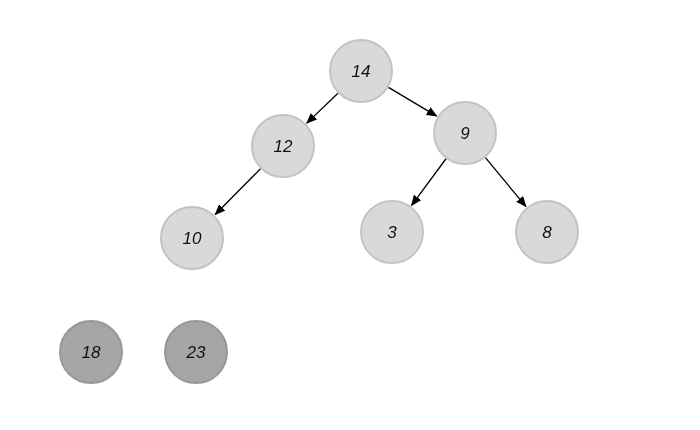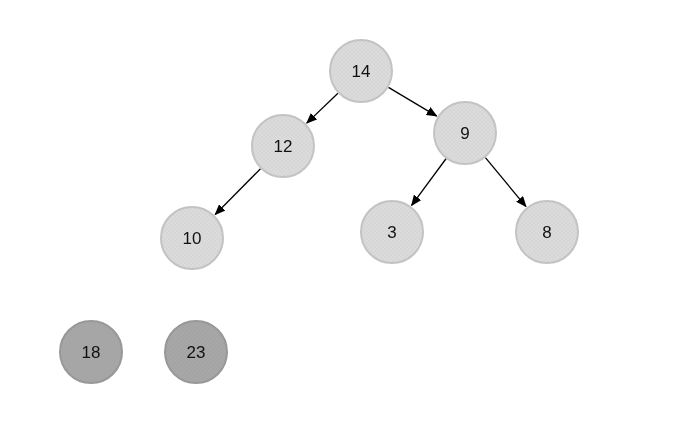--- a/index.html
+++ b/index.html
@@ -8,20 +8,21 @@
     width: 700px;
     height: 430px;
     background: #ffffff;
     overflow: hidden;
     font-family: "Liberation Sans", sans-serif;
   }
   #canvas-wrap {
     position: relative;
     width: 700px;
     height: 430px;
+    font-style: italic;
   }
   svg { display: block; }
   .edge-line {
     stroke-width: 1.3px;
     fill: none;
   }
   .node-circle {
     stroke-width: 2px;
   }
   .node-label {

